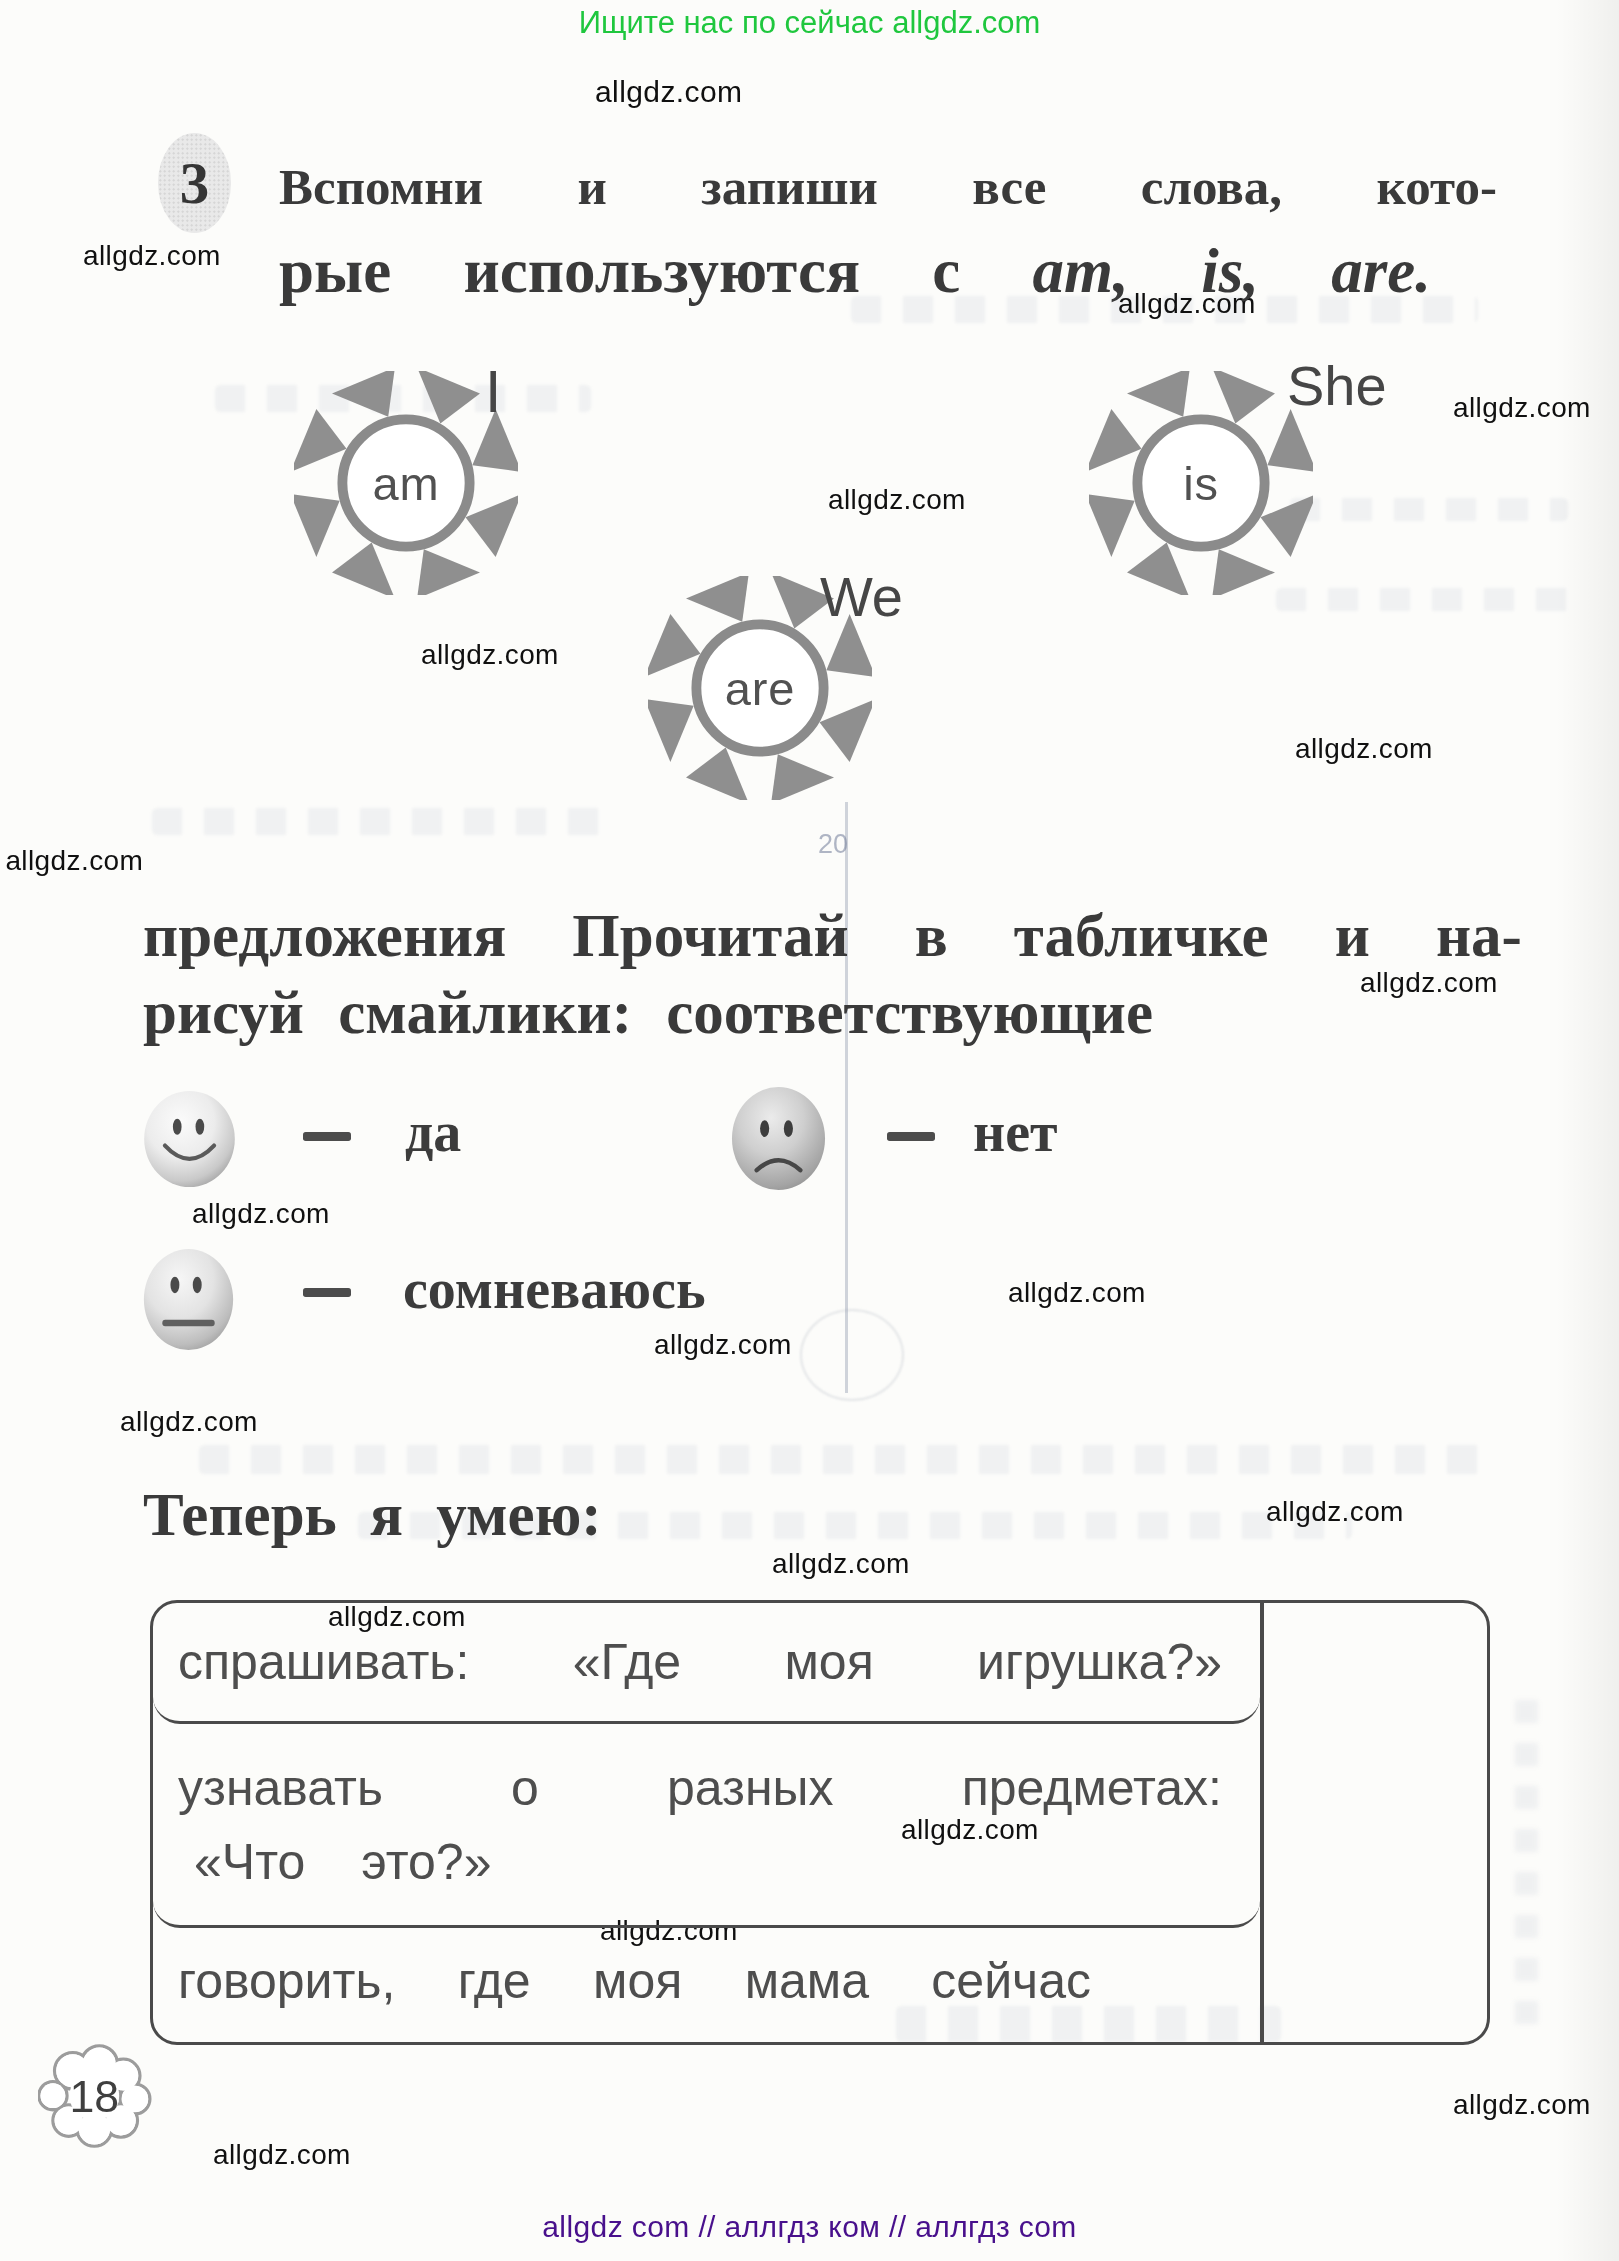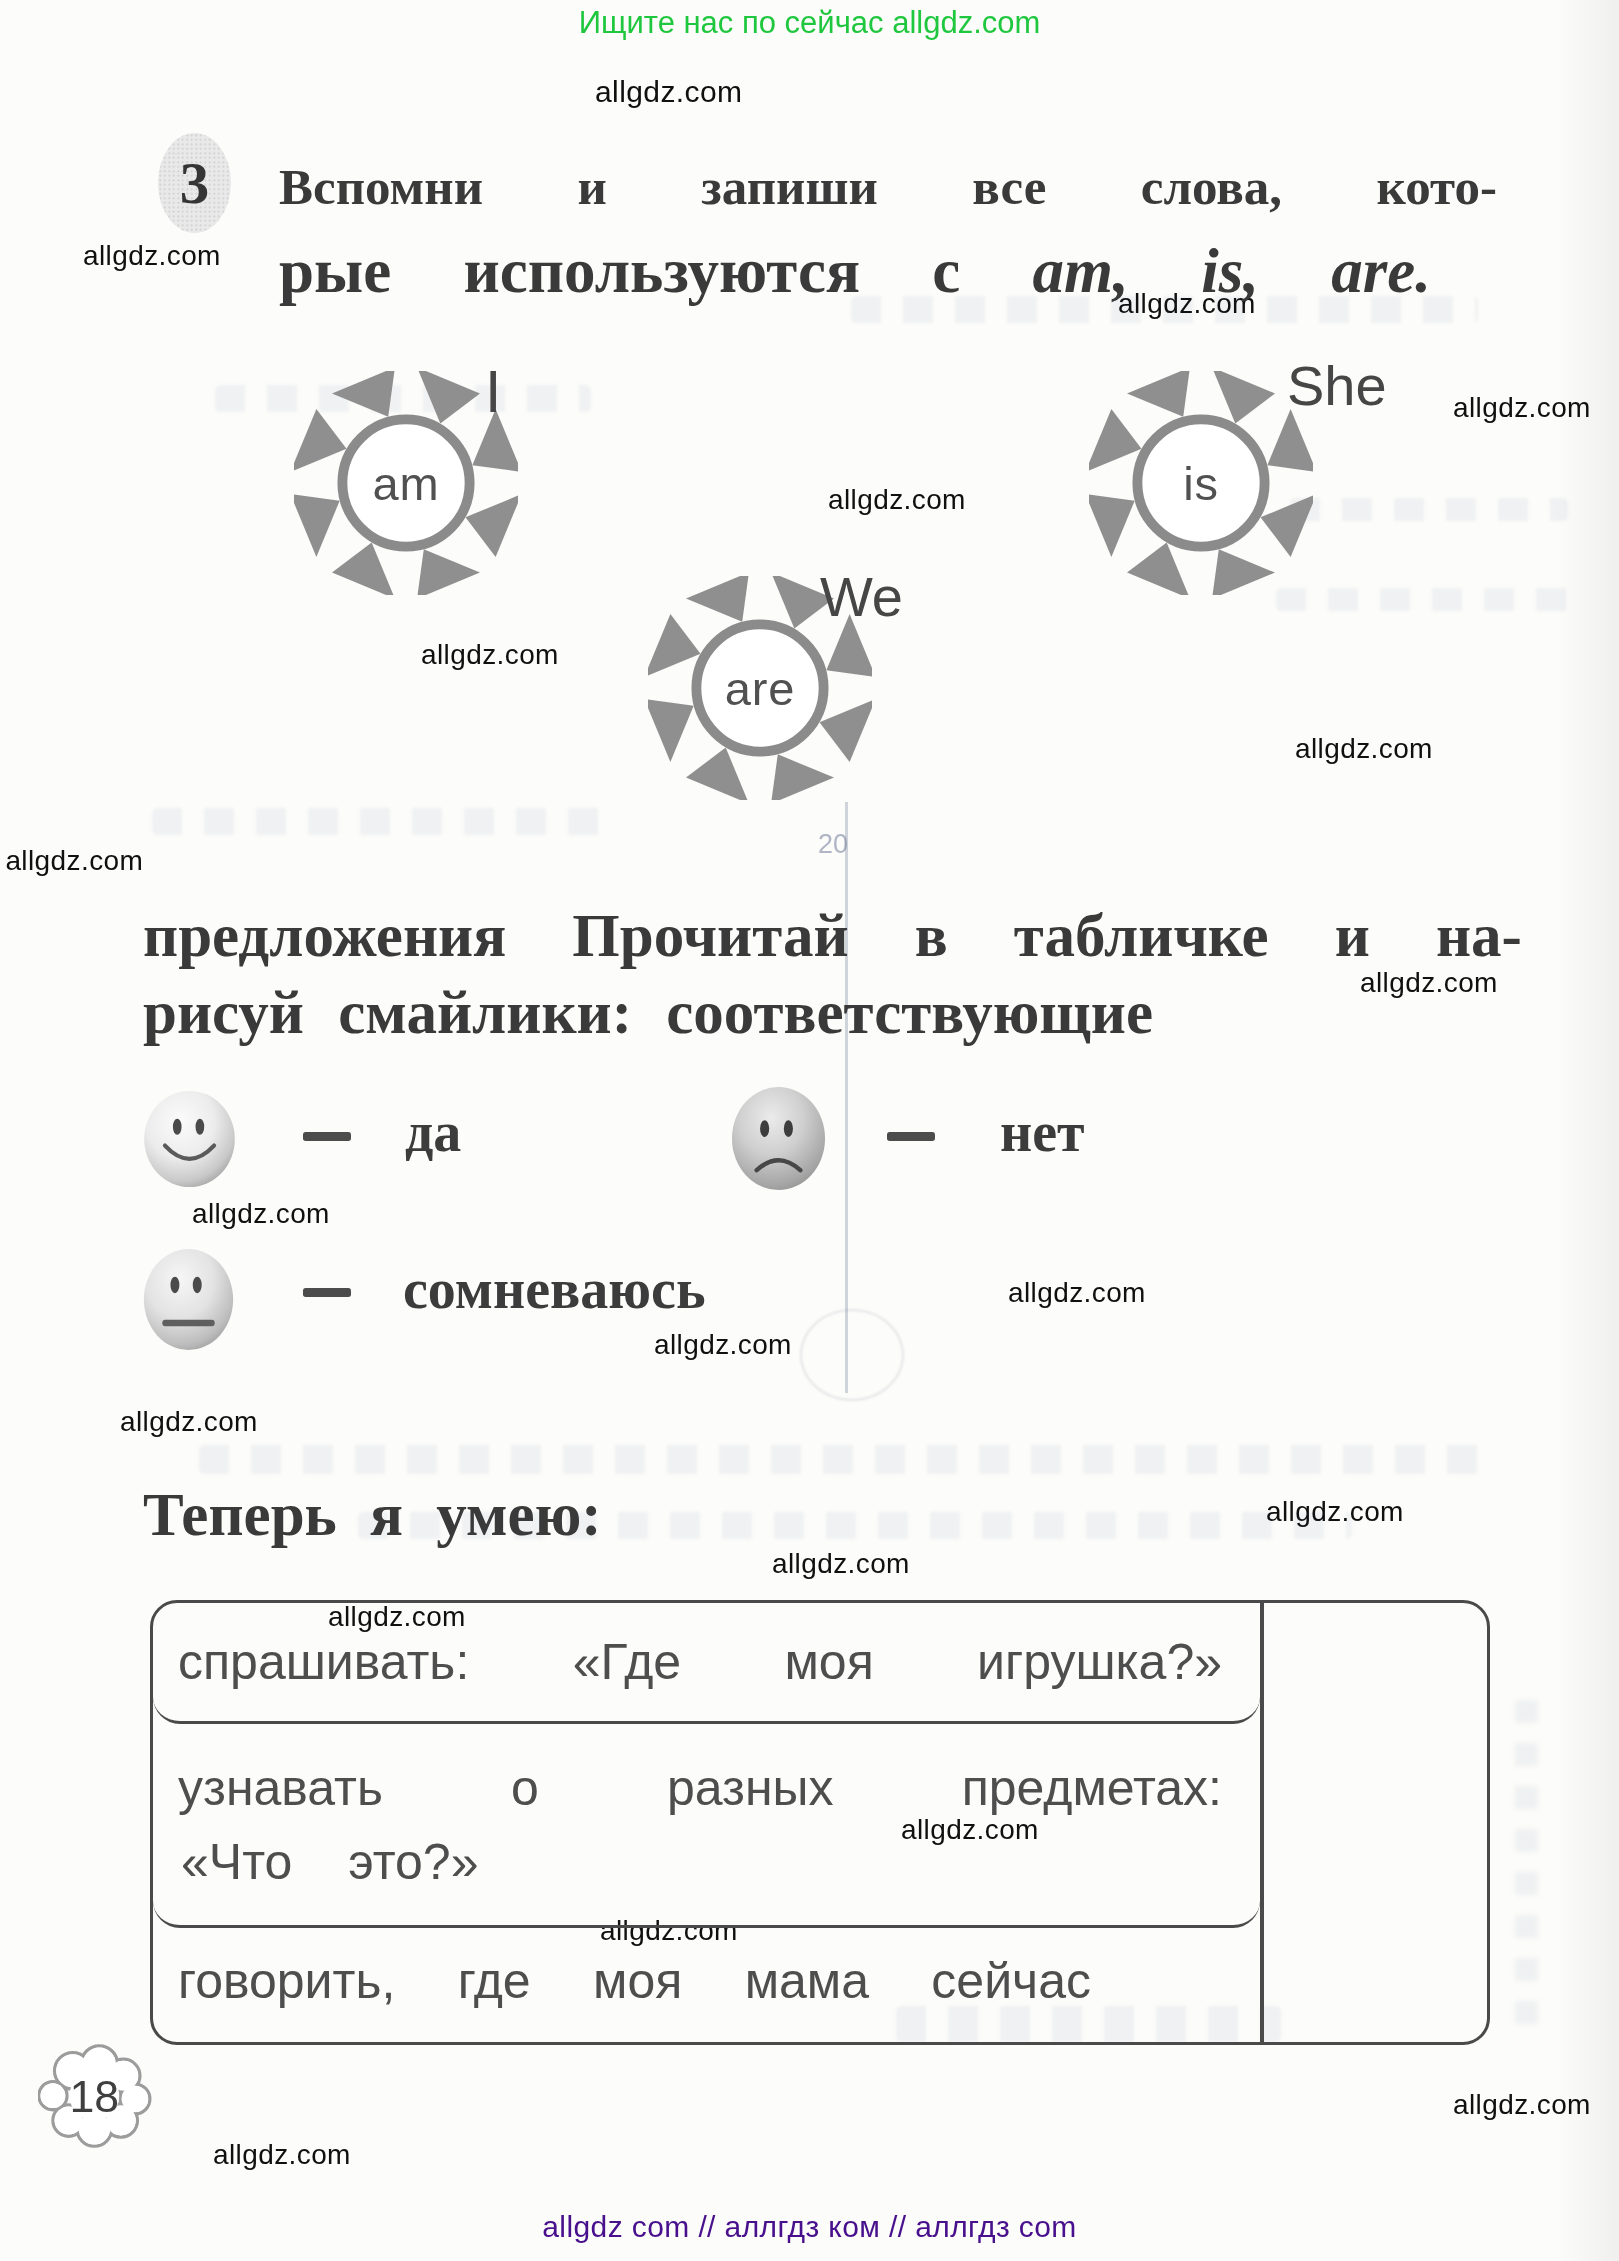--- a/index.html
+++ b/index.html
@@ -56,21 +56,21 @@
   .vdiv{position:absolute;left:1107px;top:0;width:3.6px;height:100%;background:#4a4a4a;}
   .row{position:absolute;left:0;width:1107px;box-sizing:border-box;border-radius:27px;}
   .r1{top:0;height:121px;border-bottom:3.6px solid #4a4a4a;display:flex;align-items:center;}
   .r2{top:136px;height:189px;border-bottom:3.6px solid #4a4a4a;}
   .r3{top:317px;height:121px;display:flex;align-items:center;}
   .cellflex{display:flex;justify-content:space-between;width:100%;
     padding:0 38px 0 25px;box-sizing:border-box;
     font-size:50px;color:#4e4e4e;}
   .r3 .cellflex{width:976px;}
   .r2 .cellflex{margin-top:19.7px;}
-  .cellgap{display:flex;gap:56px;padding-left:28px;margin-top:16px;font-size:50px;color:#4e4e4e;}
+  .cellgap{display:flex;gap:56px;padding-left:41px;margin-top:16px;font-size:50px;color:#4e4e4e;}
   
   .flower{position:absolute;left:38px;top:2042px;width:116px;height:109px;}
   
   .ghost{position:absolute;opacity:.55;filter:blur(1.8px);border-radius:5.4px;
     background:repeating-linear-gradient(90deg, rgba(150,160,182,.22) 0 30px, rgba(150,160,182,0) 30px 52px);}
   .ghost-vline{position:absolute;left:845px;top:802px;width:2.7px;height:591px;
     background:rgba(140,150,170,.4);}
   .ghost-num{position:absolute;left:818px;top:829px;font-size:27px;color:rgba(112,122,152,.55);
     filter:blur(0.5px);}
   .ghost-blob{position:absolute;left:800px;top:1309px;width:100px;height:88px;border-radius:50%;
@@ -220,21 +220,21 @@
       <stop offset="0.85" stop-color="#a4a4a4"></stop>
         <stop offset="1" stop-color="#8d8d8d"></stop>
     </radialGradient>
   </defs>
   <ellipse cx="50" cy="54" rx="47" ry="52" fill="url(#gs)"></ellipse>
   <ellipse cx="36" cy="44" rx="4.6" ry="8.5" fill="#3d3d3d"></ellipse>
   <ellipse cx="60" cy="44" rx="4.6" ry="8.5" fill="#3d3d3d"></ellipse>
   <path d="M28 86 Q50 66 72 86" fill="none" stroke="#474747" stroke-width="4.5" stroke-linecap="round"></path>
 </svg>
 <div class="dash" style="left:887px;top:1132px;"></div>
-<div class="legend-label" style="left:1000px;top:1100px;">нет</div>
+<div class="legend-label" style="left:973px;top:1100px;">нет</div>
 
 <svg class="legend-icon" style="left:140px;top:1245px;width:97px;height:109px;" viewBox="0 0 100 110">
   <defs>
     <radialGradient id="gn" cx="40%" cy="30%" r="76%">
       <stop offset="0" stop-color="#f6f6f6"></stop>
         <stop offset="0.5" stop-color="#e3e3e3"></stop>
       <stop offset="0.85" stop-color="#bdbdbd"></stop>
         <stop offset="1" stop-color="#a0a0a0"></stop>
     </radialGradient>
   </defs>

